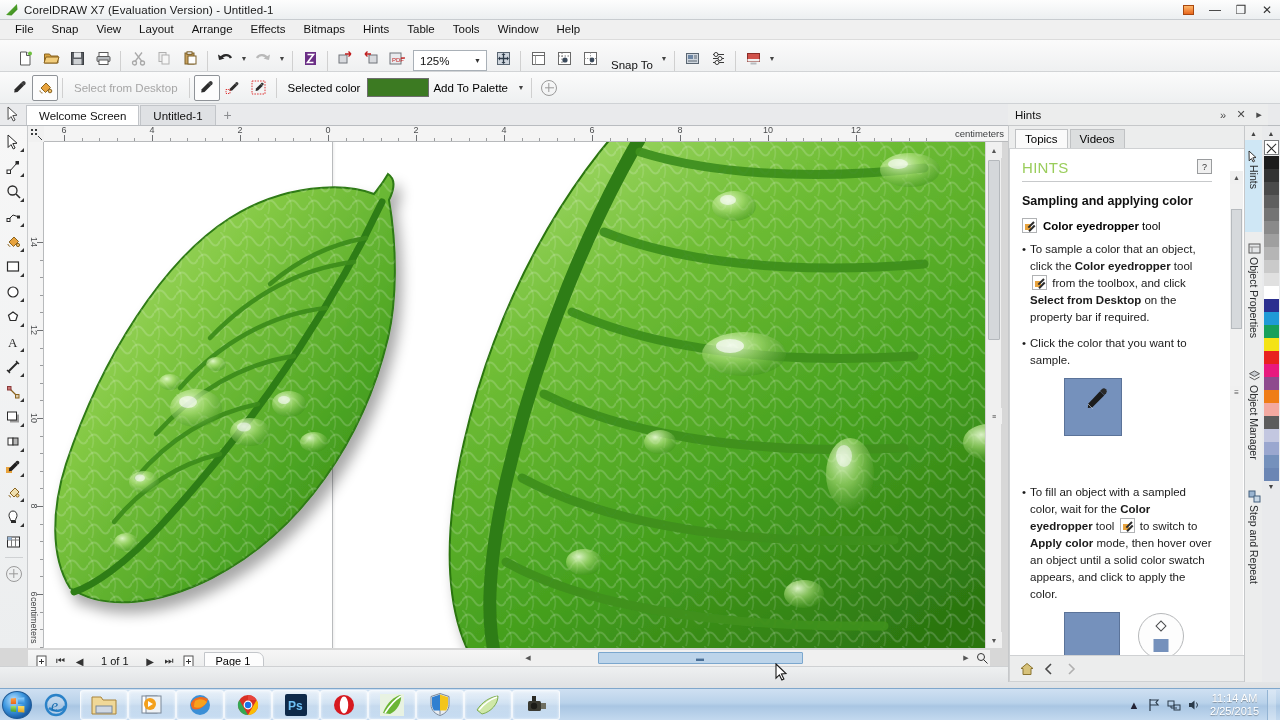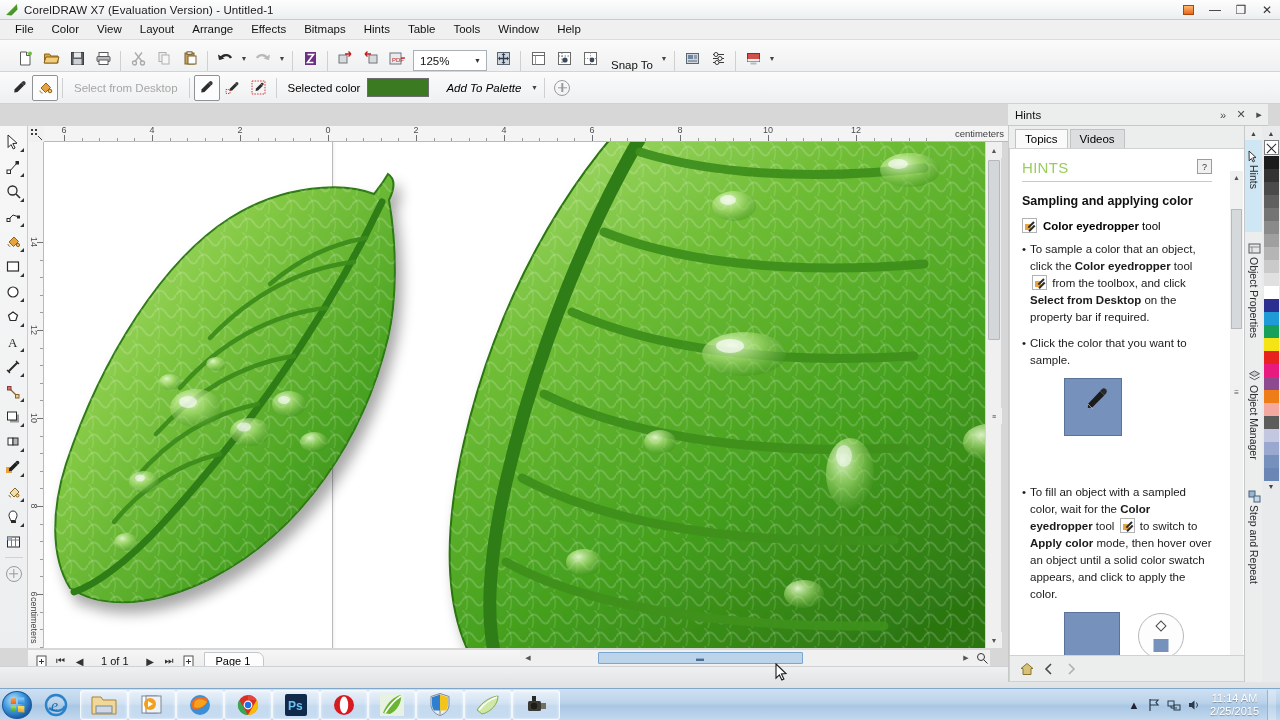--- a/index.html
+++ b/index.html
@@ -390,21 +390,21 @@
           <div class="box"></div>
         </div>
       <div class="win-btn">—</div>
       <div class="win-btn">❐</div>
       <div class="win-btn close">✕</div>
     </div>
   </div>
 
   <div class="menubar">
     <div class="menu-item">File</div>
-    <div class="menu-item">Color</div>
+    <div class="menu-item">Snap</div>
     <div class="menu-item">View</div>
     <div class="menu-item">Layout</div>
     <div class="menu-item">Arrange</div>
     <div class="menu-item">Effects</div>
     <div class="menu-item">Bitmaps</div>
     <div class="menu-item">Hints</div>
     <div class="menu-item">Table</div>
     <div class="menu-item">Tools</div>
     <div class="menu-item">Window</div>
     <div class="menu-item">Help</div>
@@ -604,28 +604,38 @@
     <div class="tb-btn">
       <svg width="17" height="17" viewBox="0 0 17 17">
           <rect x="2" y="2" width="13" height="13" fill="none" stroke="#d33" stroke-dasharray="1.5 1.2"></rect>
           <path d="M11.5 3.8a1.5 1.5 0 0 1 2 2l-.9.9-2-2z" fill="#3a3a3a"></path>
           <path d="M10.6 4.9l2 2-4.6 4.6-2.4.4.4-2.4z" fill="#2c2c2c"></path>
         </svg>
     </div>
     <div class="tb-sep"></div>
     <div class="pb-label">Selected color</div>
     <div class="swatch-green" id="sel-swatch" style="background: rgb(60, 122, 34);"></div>
-    <div class="pb-label" style="padding-left:17px;font-style:italic;">Add To Palette</div>
+    <div class="pb-label" style="padding-left:4px;">Add To Palette</div>
     <div class="tb-arrow">▼</div>
     <div class="tb-sep"></div>
     <div class="tb-btn">
         <div class="plus-circle"></div>
       </div>
   </div>
 
+  <div class="tabbar">
+    <div class="tb-cursor">
+      <svg width="14" height="16" viewBox="0 0 14 16">
+          <path d="M2 1l9 8.2-4.2.4 2.3 4.4-1.8 1-2.3-4.4-2.9 2.9z" fill="#fff" stroke="#4a4a4a"></path>
+        </svg>
+    </div>
+    <div class="doc-tab active">Welcome Screen</div>
+    <div class="doc-tab">Untitled-1</div>
+    <div class="tab-plus">+</div>
+  </div>
 
   <div class="hints-header">
     <div class="hints-title">Hints</div>
     <div class="hh-ico">
       <span>»</span>
       <span>✕</span>
       <span>▸</span>
     </div>
   </div>
 

